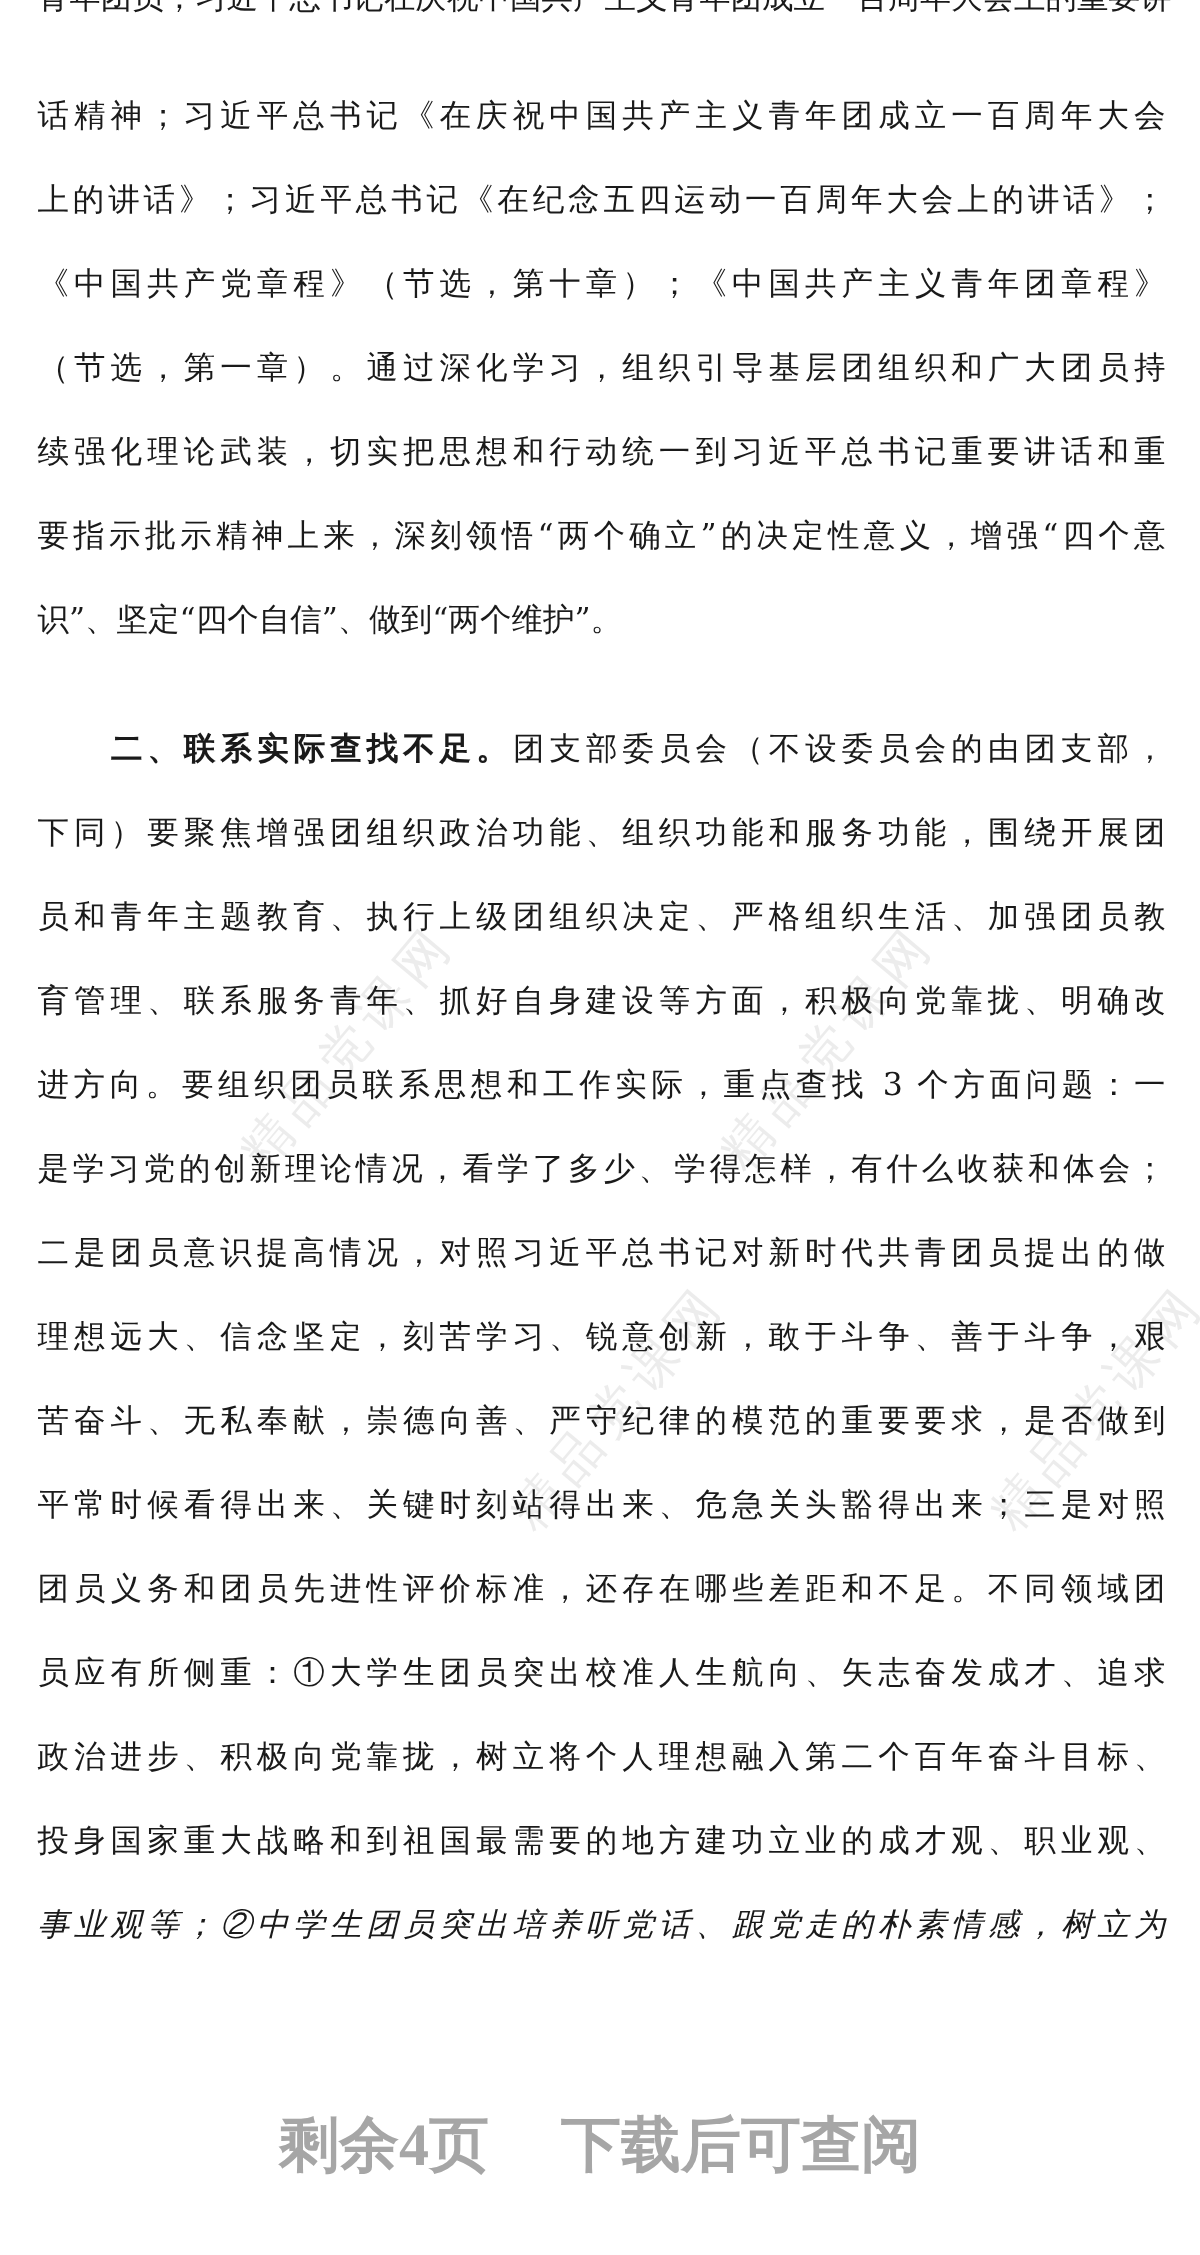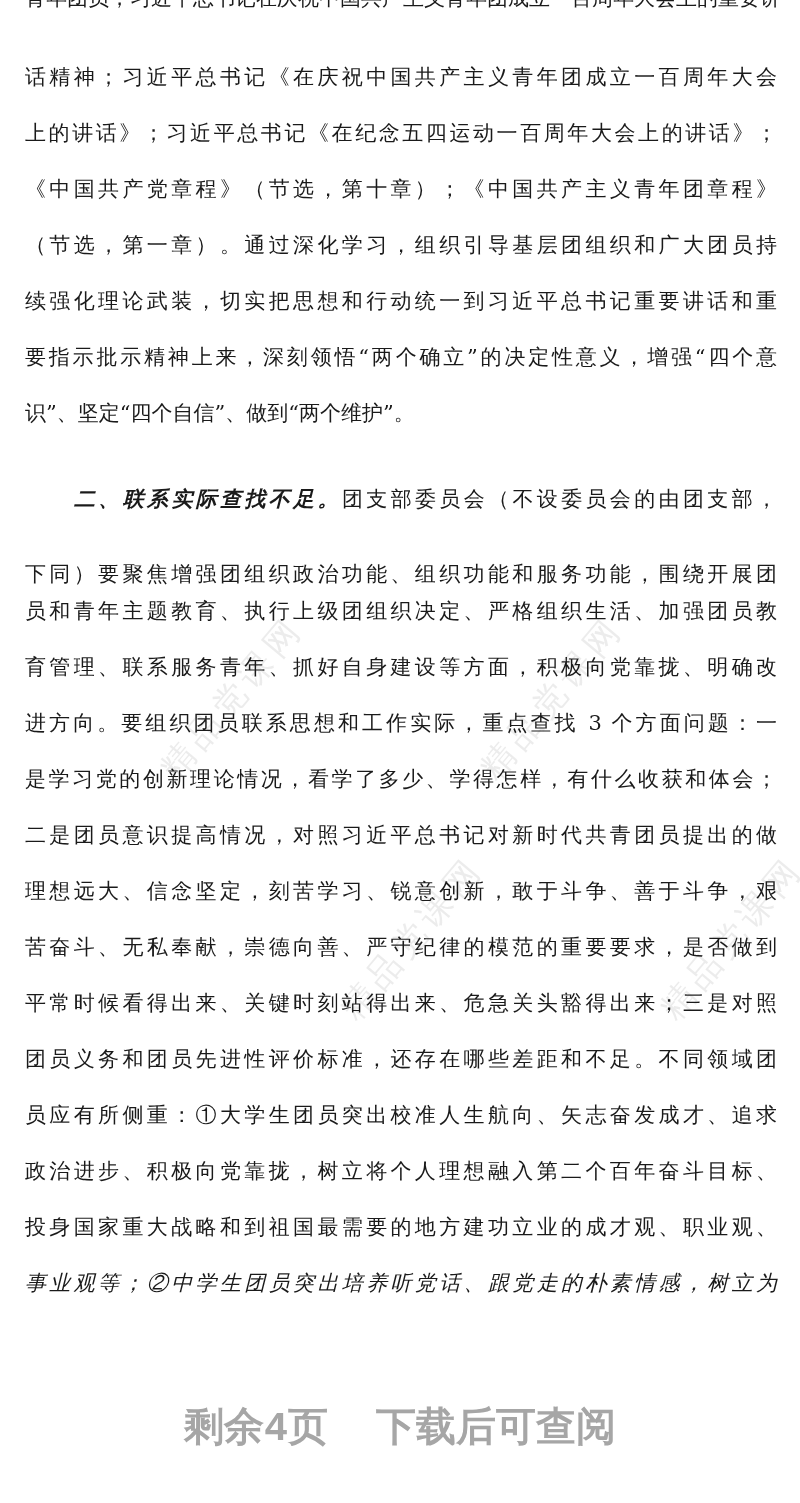--- a/index.html
+++ b/index.html
@@ -39,41 +39,40 @@
     .line.indent {
       left: 74px;
       width: 703px;
     }
     .line.cut {
       top: -22px;
     }
     .bold {
       font-family: "DejaVu Sans", "Liberation Sans", sans-serif;
       font-weight: bold;
-      font-style: italic;
     }
     .watermark {
       position: absolute;
       font-family: "DejaVu Sans", "Liberation Sans", sans-serif;
       font-size: 34px;
       color: rgba(170,170,170,0.22);
       transform: rotate(-50deg);
       transform-origin: left top;
       white-space: nowrap;
       pointer-events: none;
       letter-spacing: 6px;
     }
     .banner {
       position: absolute;
       left: 0;
       width: 800px;
       top: 1400px;
       height: 60px;
       text-align: center;
-      font-family: Liberation Mono, monospace;
+      font-family: Liberation Serif, serif;
       font-weight: bold;
       font-size: 40px;
       line-height: 60px;
       color: #a6a6a6;
     }
     .banner span.gap {
       display: inline-block;
       width: 48px;
     }
   </style>
@@ -94,21 +93,21 @@
     <div class="line" style="top:113px;">上的讲话》；习近平总书记《在纪念五四运动一百周年大会上的讲话》；</div>
     <div class="line" style="top:169px;">《中国共产党章程》（节选，第十章）；《中国共产主义青年团章程》</div>
     <div class="line" style="top:225px;">（节选，第一章）。通过深化学习，组织引导基层团组织和广大团员持</div>
     <div class="line" style="top:281px;">续强化理论武装，切实把思想和行动统一到习近平总书记重要讲话和重</div>
     <div class="line" style="top:337px;">要指示批示精神上来，深刻领悟“两个确立”的决定性意义，增强“四个意</div>
     <div class="line last" style="top:393px;">识”、坚定“四个自信”、做到“两个维护”。</div>
   </div>
 
   <div>
     <div class="line indent" style="top:479px;"><span class="bold">二、联系实际查找不足。</span><span>团支部委员会（不设委员会的由团支部，</span></div>
-    <div class="line" style="top:535px;margin-top:19px;">下同）要聚焦增强团组织政治功能、组织功能和服务功能，围绕开展团</div>
+    <div class="line" style="top:535px;">下同）要聚焦增强团组织政治功能、组织功能和服务功能，围绕开展团</div>
     <div class="line" style="top:591px;">员和青年主题教育、执行上级团组织决定、严格组织生活、加强团员教</div>
     <div class="line" style="top:647px;">育管理、联系服务青年、抓好自身建设等方面，积极向党靠拢、明确改</div>
     <div class="line" style="top:703px;">进方向。要组织团员联系思想和工作实际，重点查找 3 个方面问题：一</div>
     <div class="line" style="top:759px;">是学习党的创新理论情况，看学了多少、学得怎样，有什么收获和体会；</div>
     <div class="line" style="top:815px;">二是团员意识提高情况，对照习近平总书记对新时代共青团员提出的做</div>
     <div class="line" style="top:871px;">理想远大、信念坚定，刻苦学习、锐意创新，敢于斗争、善于斗争，艰</div>
     <div class="line" style="top:927px;">苦奋斗、无私奉献，崇德向善、严守纪律的模范的重要要求，是否做到</div>
     <div class="line" style="top:983px;">平常时候看得出来、关键时刻站得出来、危急关头豁得出来；三是对照</div>
     <div class="line" style="top:1039px;">团员义务和团员先进性评价标准，还存在哪些差距和不足。不同领域团</div>
     <div class="line" style="top:1095px;">员应有所侧重：①大学生团员突出校准人生航向、矢志奋发成才、追求</div>

